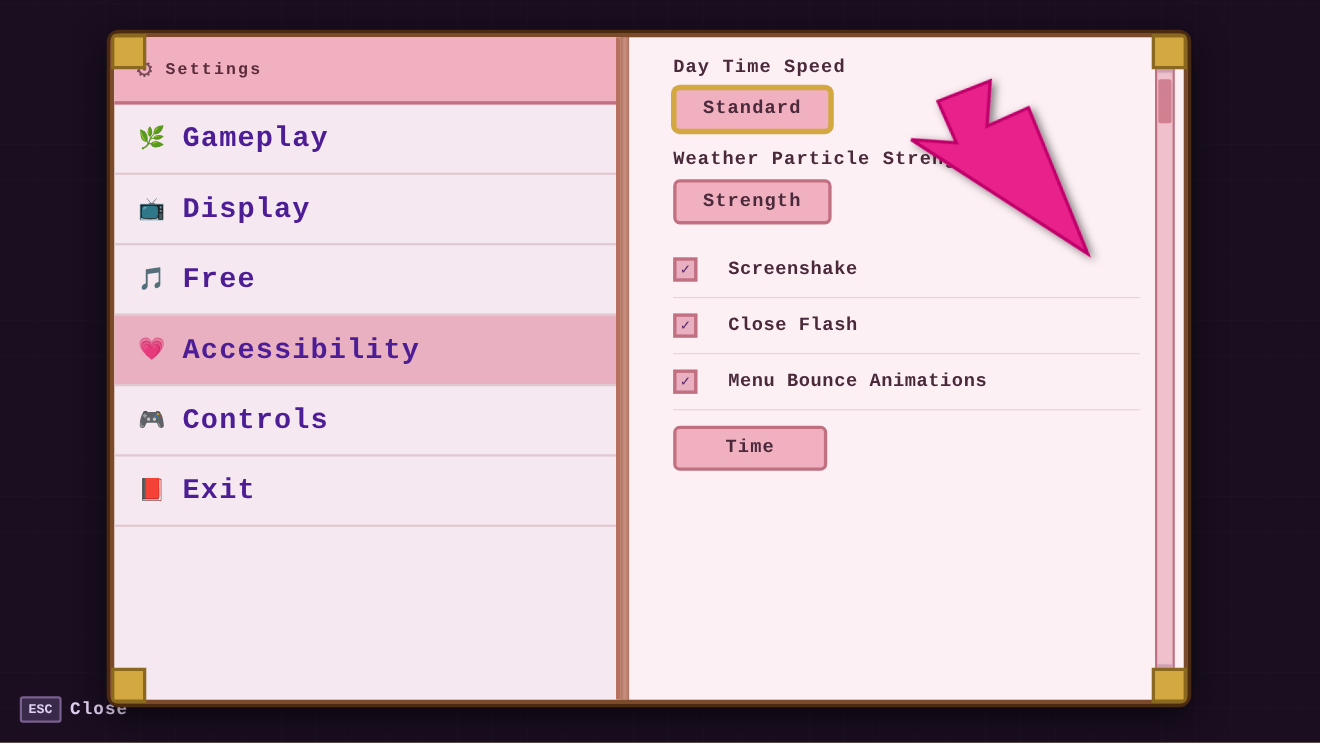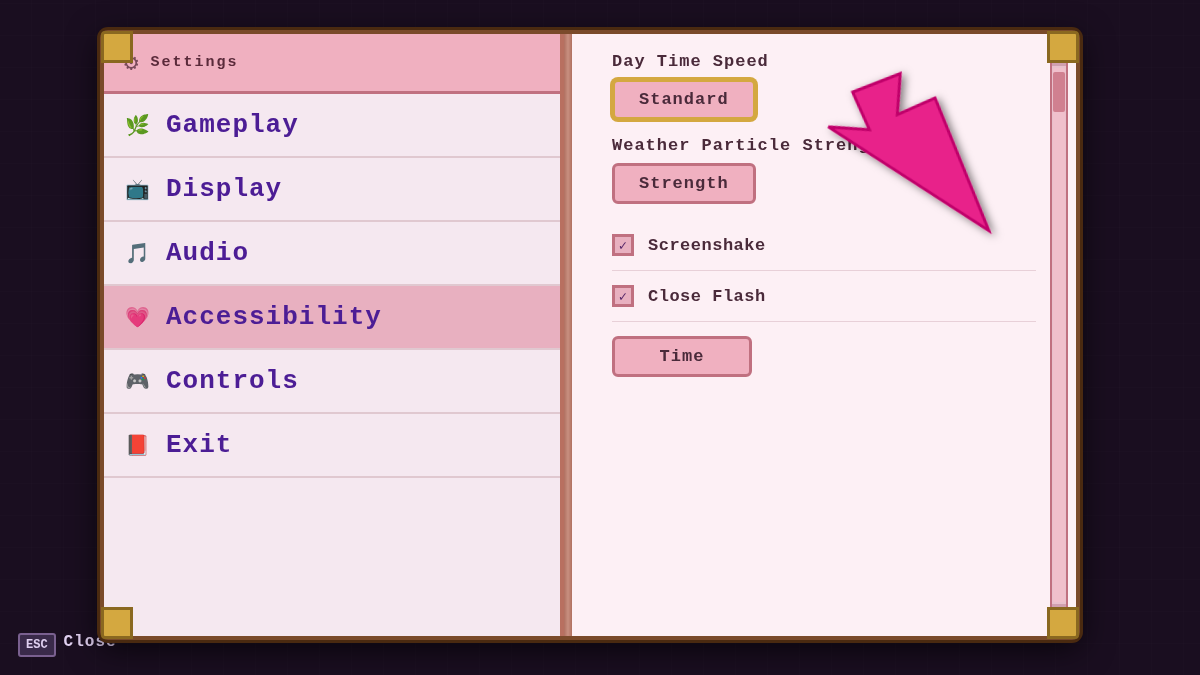--- a/index.html
+++ b/index.html
@@ -176,21 +176,21 @@
     .setting-button.highlighted {
       border-color: #d4a840;
       border-width: 3px;
       box-shadow: 0 0 0 2px #d4a840;
     }
 
     
     .checkbox-item {
       display: flex;
       align-items: center;
-      gap: 14px;
+      gap: 28px;
       padding: 14px 0;
       border-bottom: 1px solid #e8d0d8;
     }
 
     .pixel-checkbox {
       width: 22px;
       height: 22px;
       background: #e8b0c0;
       border: 3px solid #c07080;
       display: flex;
@@ -260,20 +260,21 @@
       position: absolute;
       top: 4px;
     }
 
     
     .esc-close {
       position: absolute;
       bottom: 18px;
       left: 18px;
       display: flex;
+      align-items: center;
       gap: 8px;
     }
 
     .esc-badge {
       background: #3a2a4a;
       color: #e0d0f0;
       font-family: 'Courier New', monospace;
       font-weight: bold;
       font-size: 12px;
       padding: 3px 6px;
@@ -333,21 +334,21 @@
       <div class="menu-item">
         <span class="menu-item-icon">🌿</span>
         <span class="menu-item-label pixel-text">Gameplay</span>
       </div>
       <div class="menu-item">
         <span class="menu-item-icon">📺</span>
         <span class="menu-item-label pixel-text">Display</span>
       </div>
       <div class="menu-item">
         <span class="menu-item-icon">🎵</span>
-        <span class="menu-item-label pixel-text">Audio</span>
+        <span class="menu-item-label pixel-text">Free</span>
       </div>
       <div class="menu-item active">
         <span class="menu-item-icon">💗</span>
         <span class="menu-item-label pixel-text">Accessibility</span>
       </div>
       <div class="menu-item">
         <span class="menu-item-icon">🎮</span>
         <span class="menu-item-label pixel-text">Controls</span>
       </div>
       <div class="menu-item">
@@ -375,20 +376,24 @@
       <div class="checkbox-item">
         <div class="pixel-checkbox checked"></div>
         <span class="checkbox-label pixel-text">Screenshake</span>
       </div>
 
       <div class="checkbox-item">
         <div class="pixel-checkbox checked"></div>
         <span class="checkbox-label pixel-text">Close Flash</span>
       </div>
 
+      <div class="checkbox-item">
+        <div class="pixel-checkbox checked"></div>
+        <span class="checkbox-label pixel-text">Menu Bounce Animations</span>
+      </div>
 
       <div class="setting-section" style="margin-top:14px;">
         <button class="setting-button pixel-text">Time</button>
       </div>
 
     </div>
 
     <div class="scrollbar">
       <button class="scroll-up">▲</button>
       <div class="scroll-track">

